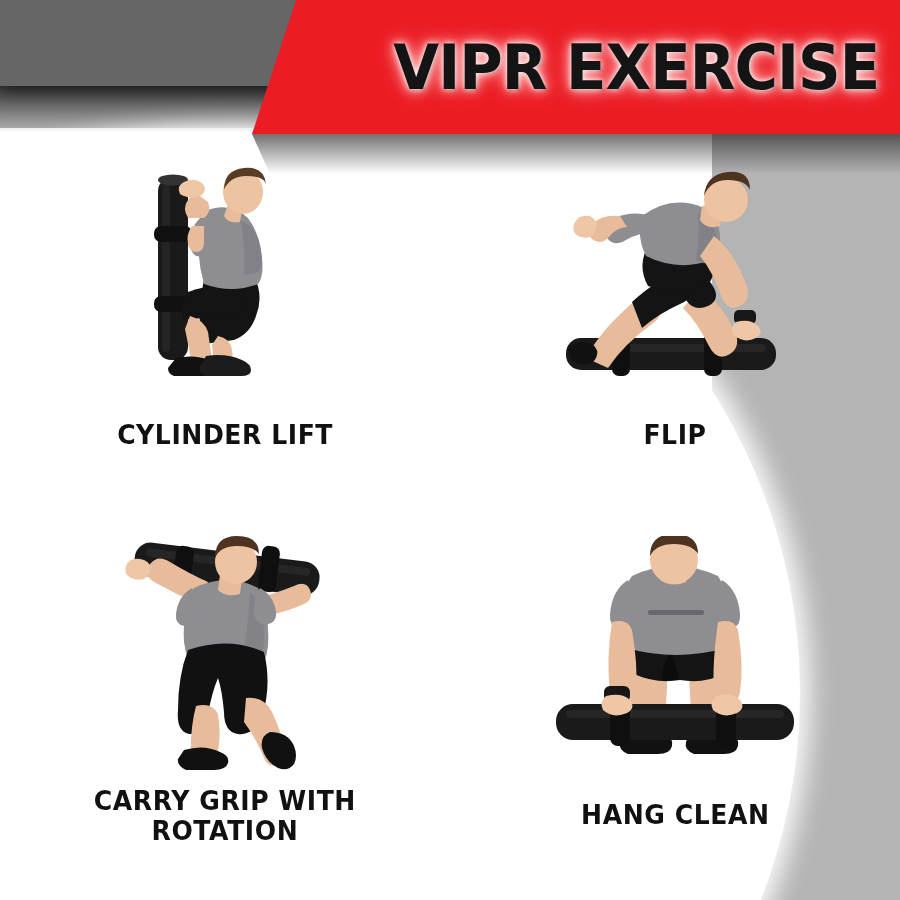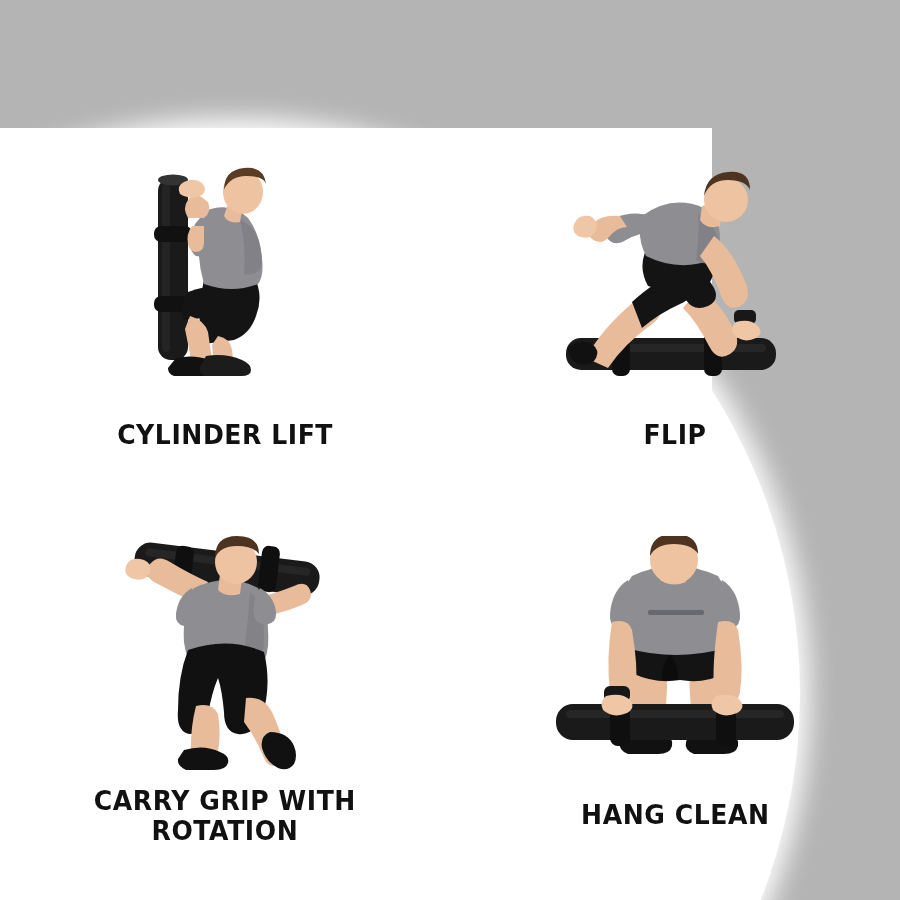--- a/index.html
+++ b/index.html
@@ -116,20 +116,27 @@
 </style>
 </head>
 <body>
 
 <div id="poster">
 
   <div class="bg-gray"></div>
   <div class="bg-circle"></div>
   <div class="bg-white-top"></div>
 
+  <div class="header">
+    <div class="gray-band"></div>
+    <div class="gray-band-shadow"></div>
+    <div class="red-banner-shadow"></div>
+    <div class="red-banner"></div>
+    <div class="poster-title">VIPR EXERCISE</div>
+  </div>
 
   <div class="grid">
 
     <div class="cell cell-1">
       <div class="photo">
         <svg width="230" height="230" viewBox="0 0 230 230">
 
           <g>
             <rect x="48" y="18" width="30" height="182" rx="13" fill="#1a1a1a"></rect>
             <rect x="52" y="24" width="8" height="168" rx="4" fill="#2e2e2e" opacity=".55"></rect>

